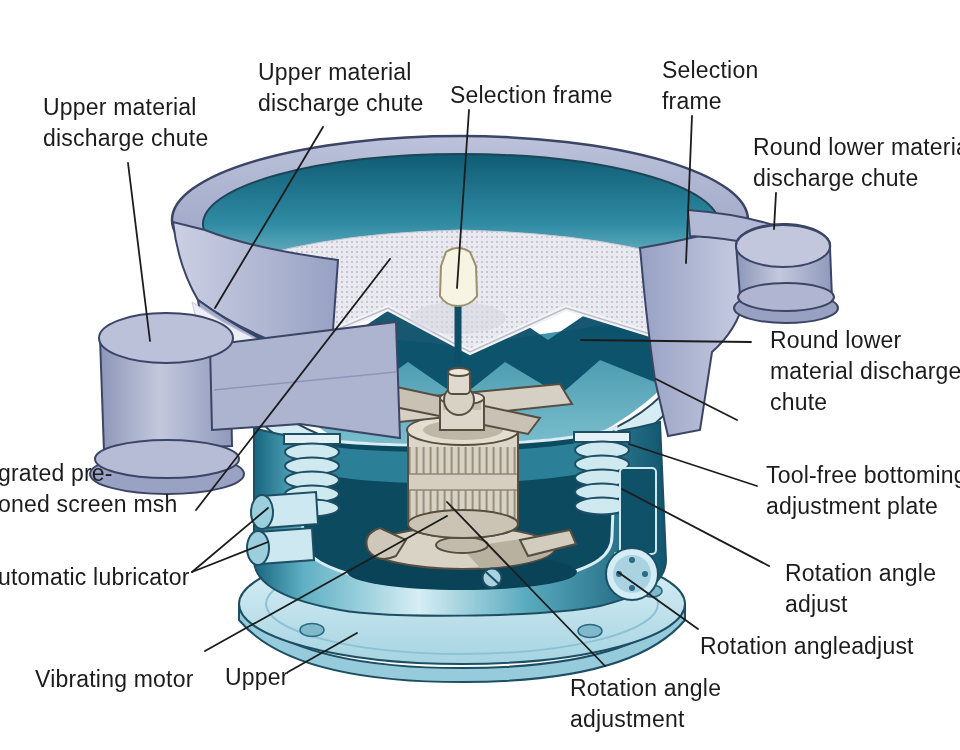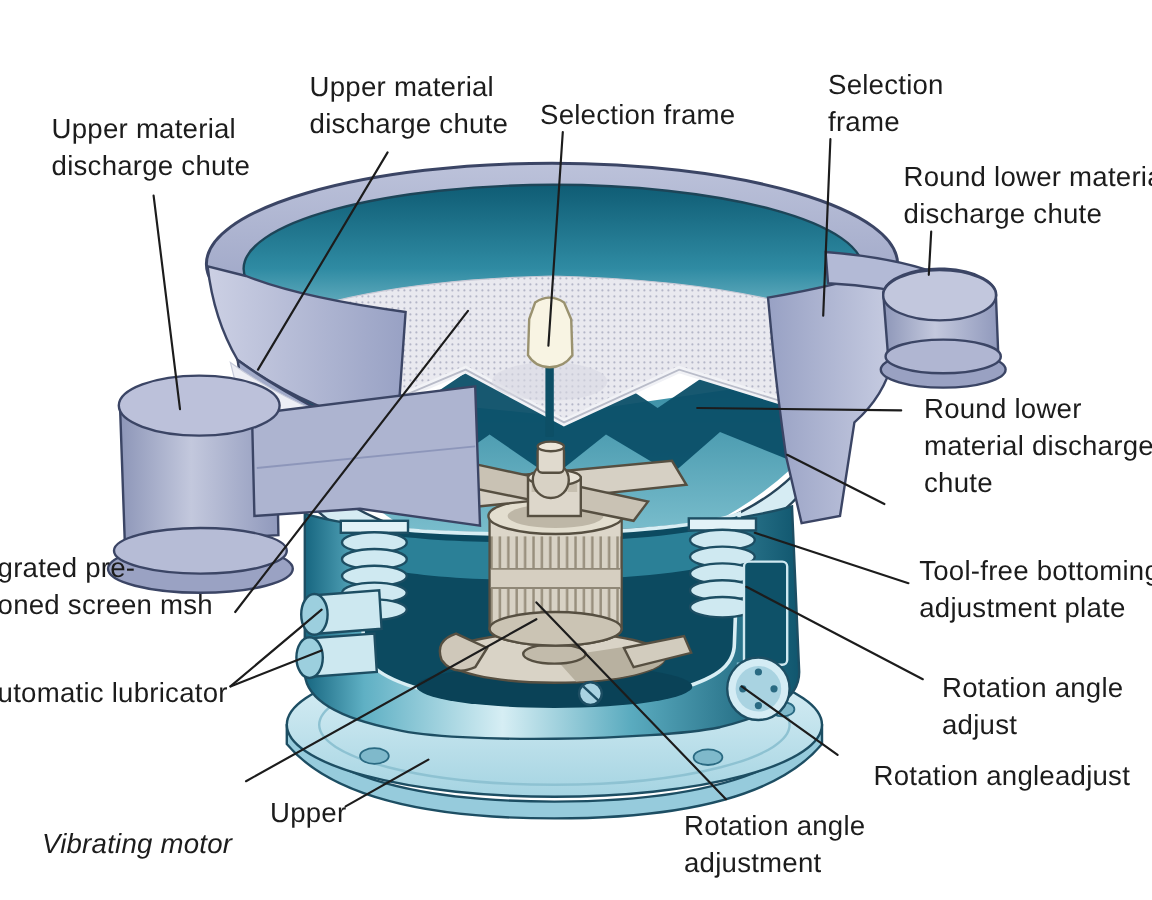--- a/index.html
+++ b/index.html
@@ -225,33 +225,33 @@
     <line x1="192" y1="572" x2="268" y2="542"></line>
     <line x1="196" y1="510" x2="390" y2="259"></line>
   </g>
 </svg>
 
 <div class="label" style="left:43px;top:92px;">Upper material
 discharge chute</div>
 <div class="label" style="left:258px;top:57px;">Upper material
 discharge chute</div>
 <div class="label" style="left:450px;top:80px;">Selection frame</div>
-<div class="label" style="left:662px;top:55px;margin-left:28px;">Selection
+<div class="label" style="left:662px;top:55px;">Selection
 frame</div>
 <div class="label" style="left:753px;top:132px;width:260px;">Round lower material
 discharge chute</div>
 <div class="label" style="left:770px;top:325px;width:230px;">Round lower
 material discharge
 chute</div>
 <div class="label" style="left:766px;top:460px;width:250px;">Tool-free bottoming
 adjustment plate</div>
 <div class="label" style="left:785px;top:558px;">Rotation angle
 adjust</div>
-<div class="label" style="left:728px;top:631px;">Rotation angleadjust</div>
+<div class="label" style="left:700px;top:631px;">Rotation angleadjust</div>
 <div class="label" style="left:570px;top:673px;">Rotation angle
 adjustment</div>
 <div class="label" style="left:225px;top:662px;">Upper</div>
-<div class="label" style="left:35px;top:688px;font-style:italic;">Vibrating motor</div>
+<div class="label" style="left:35px;top:664px;">Vibrating motor</div>
 <div class="label" style="left:-2px;top:562px;">utomatic lubricator</div>
 <div class="label" style="left:-2px;top:458px;">grated pre-
 oned screen msh</div>
 
 </div>
 
 </body></html>

